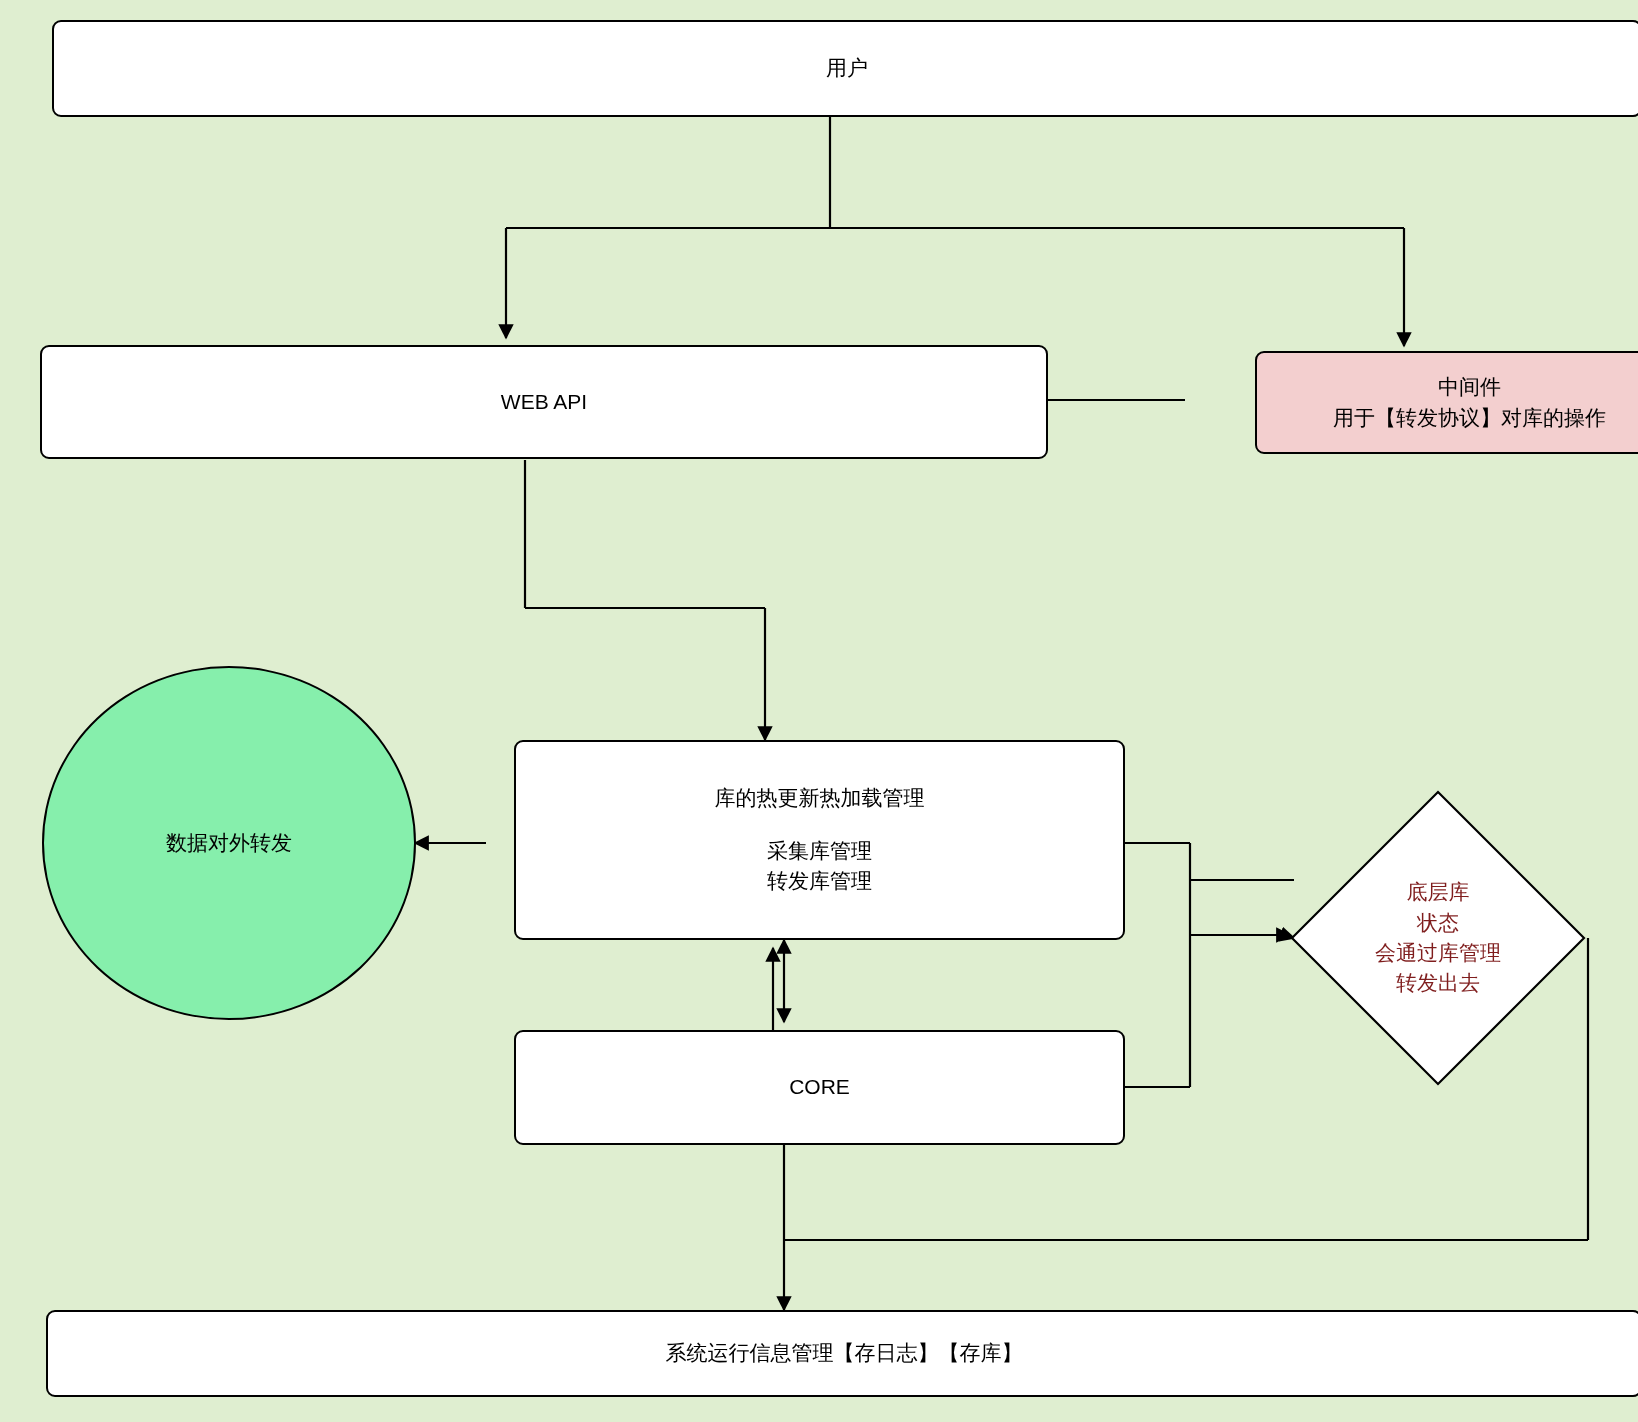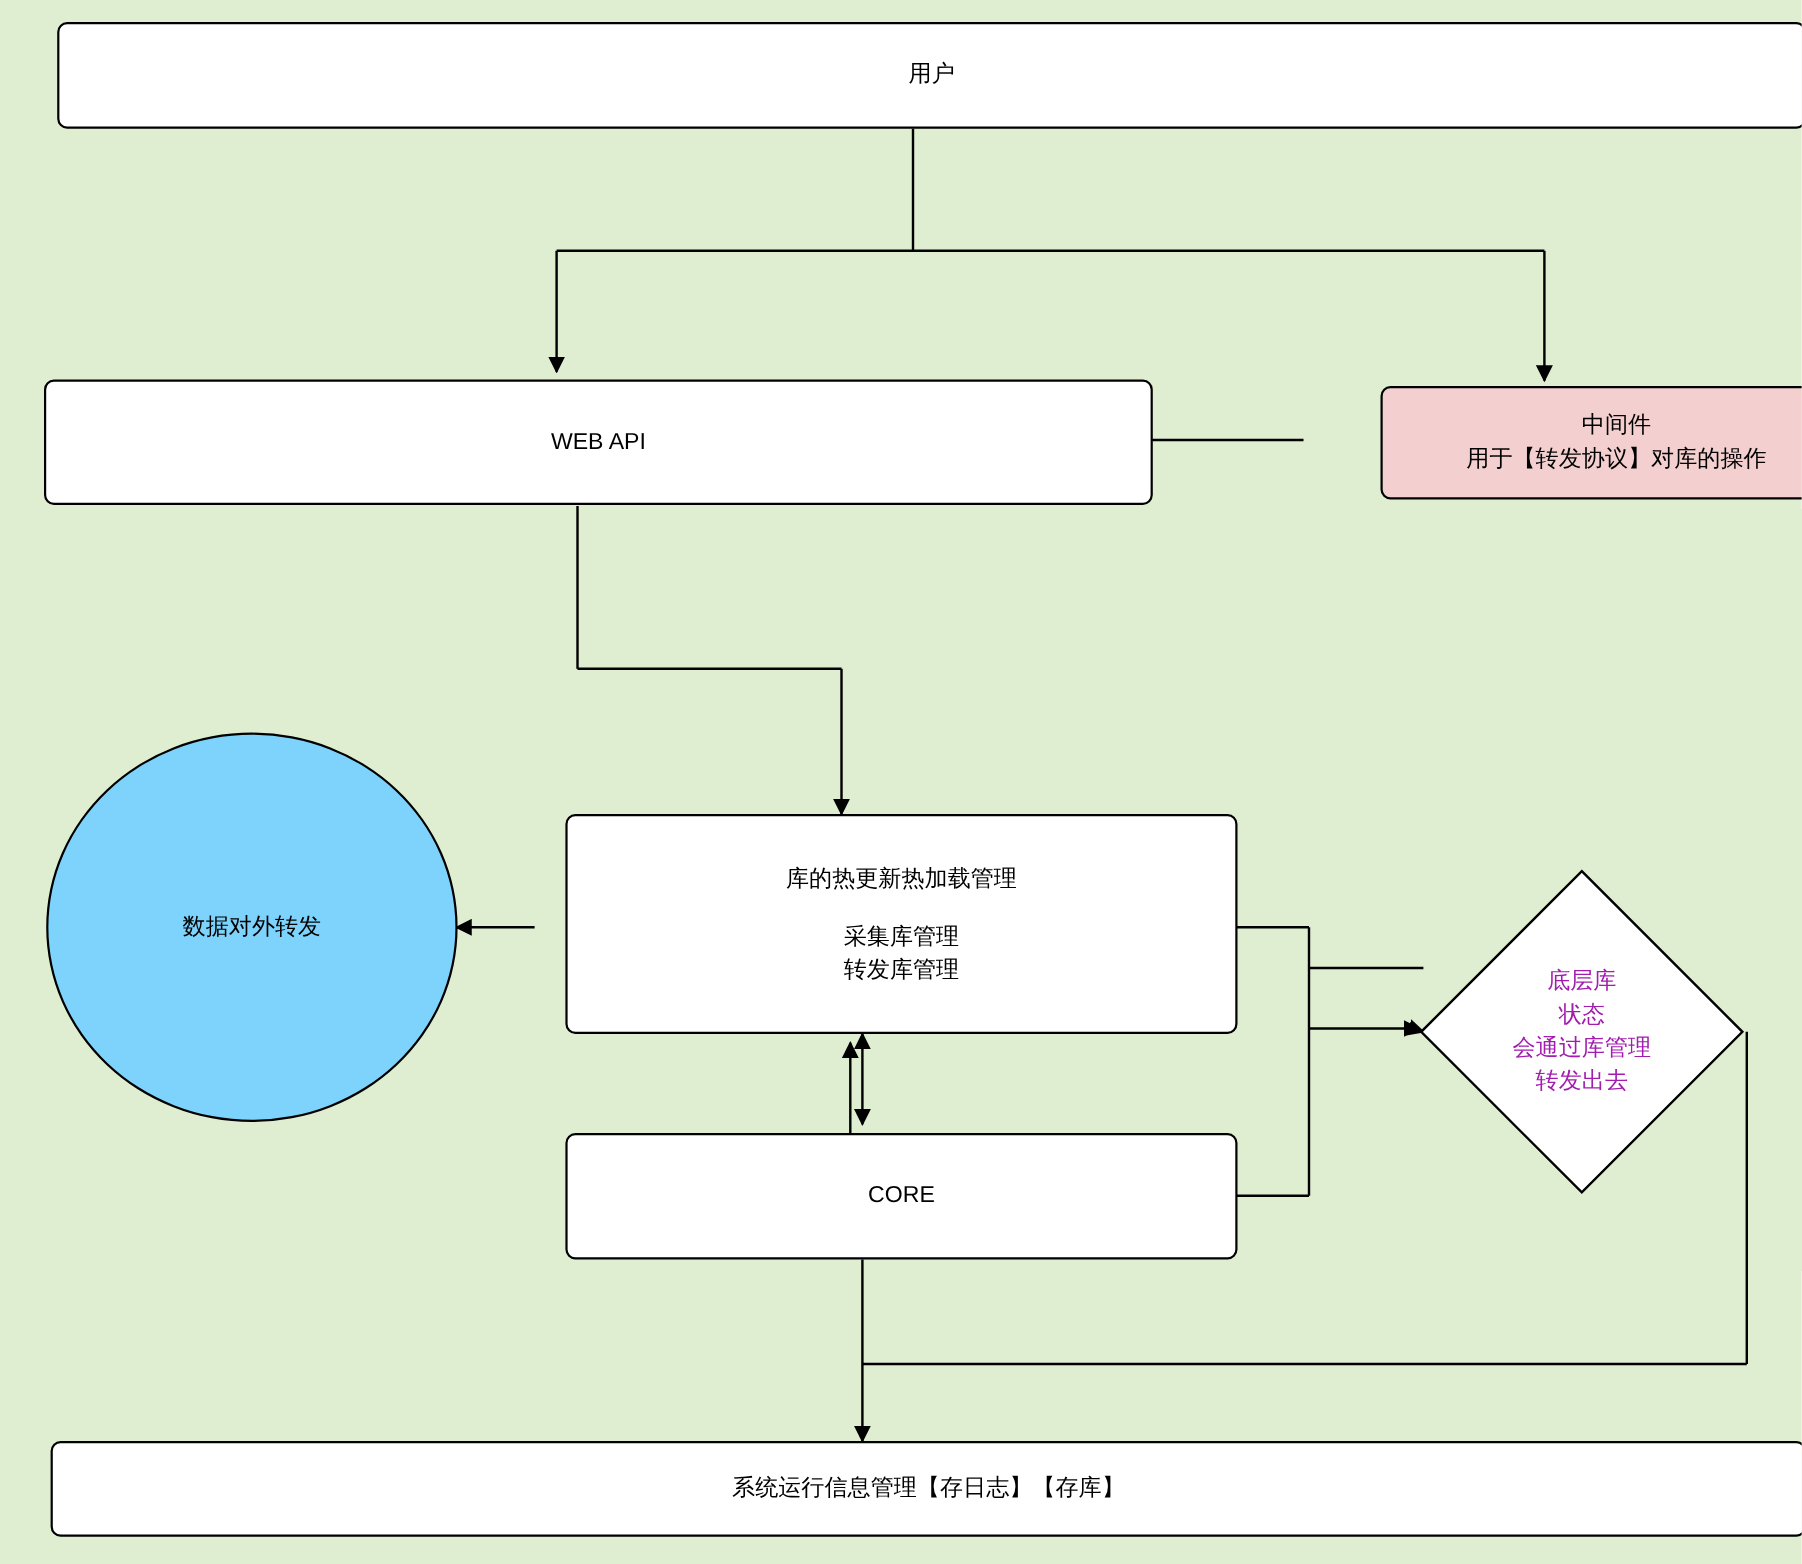--- a/index.html
+++ b/index.html
@@ -43,21 +43,21 @@
     background: #ffffff;
     border: 2px solid #000000;
     border-radius: 9px;
     margin-left: 28px;
   }
   .box.pink {
     background: #f3cfcf;
     border: 2px solid #000000;
   }
   .circle {
-    background: #7dd3fc;
+    background: #86efac;
     border: 2px solid #000000;
     border-radius: 50%;
   }
   .diamond-wrap {
     position: absolute;
     z-index: 2;
   }
   .diamond-shape {
     position: absolute;
     left: 0;
@@ -71,21 +71,21 @@
     top: 0;
     width: 100%;
     height: 100%;
     display: flex;
     align-items: center;
     justify-content: center;
     text-align: center;
     white-space: pre-line;
     font-size: 21px;
     line-height: 1.45;
-    color: #a21caf;
+    color: #7f1d1d;
   }
   .title-line {
     display: block;
   }
   .sub-block {
     display: block;
     margin-top: 22px;
   }
 </style>
 </head>

